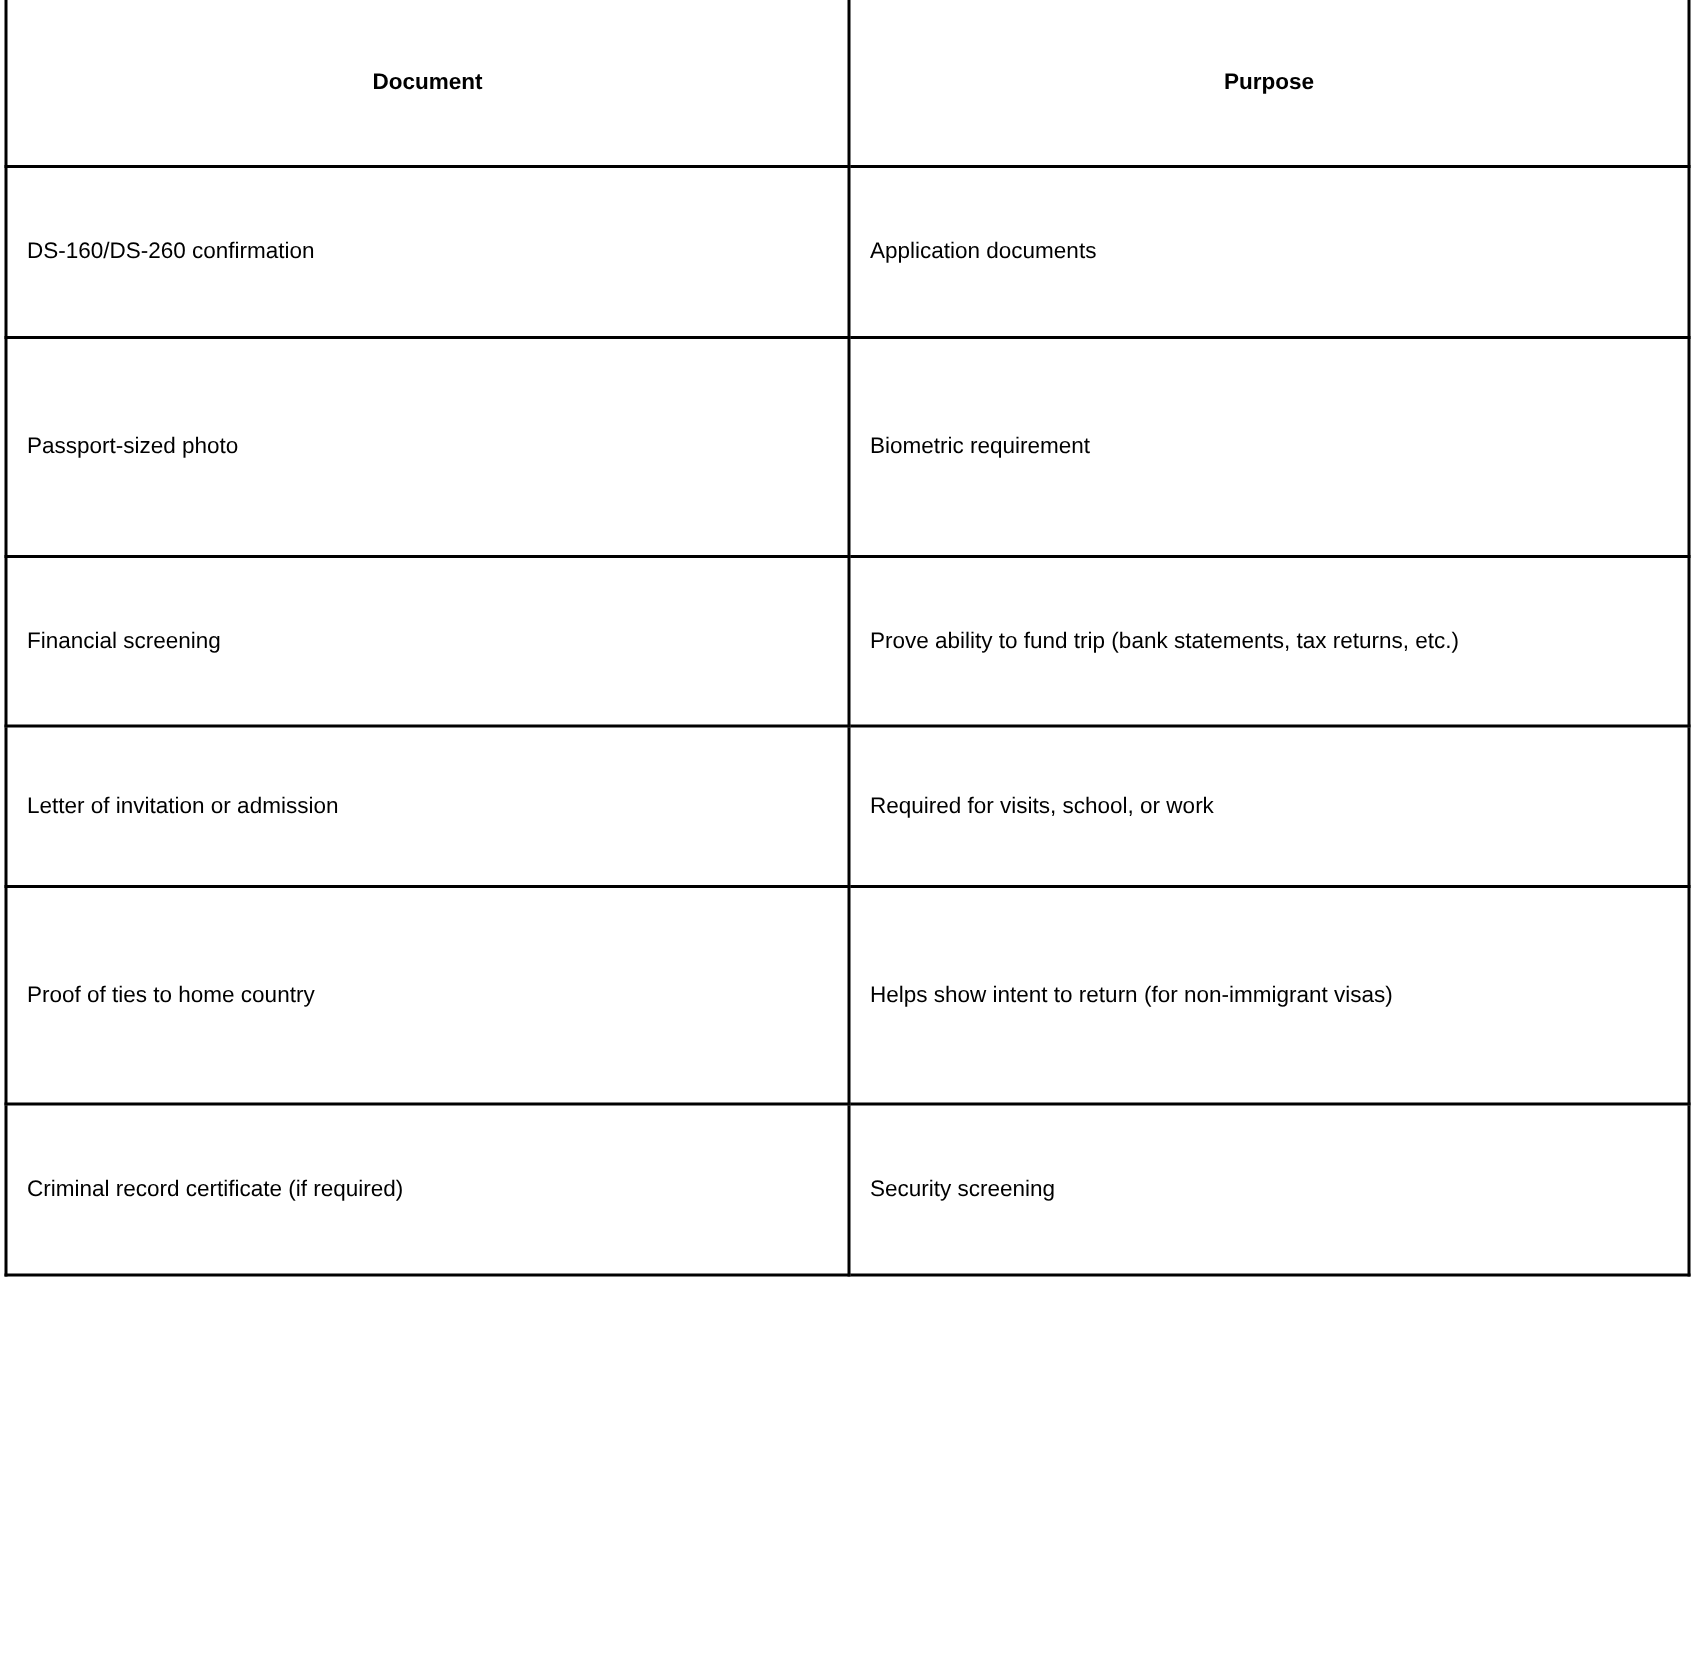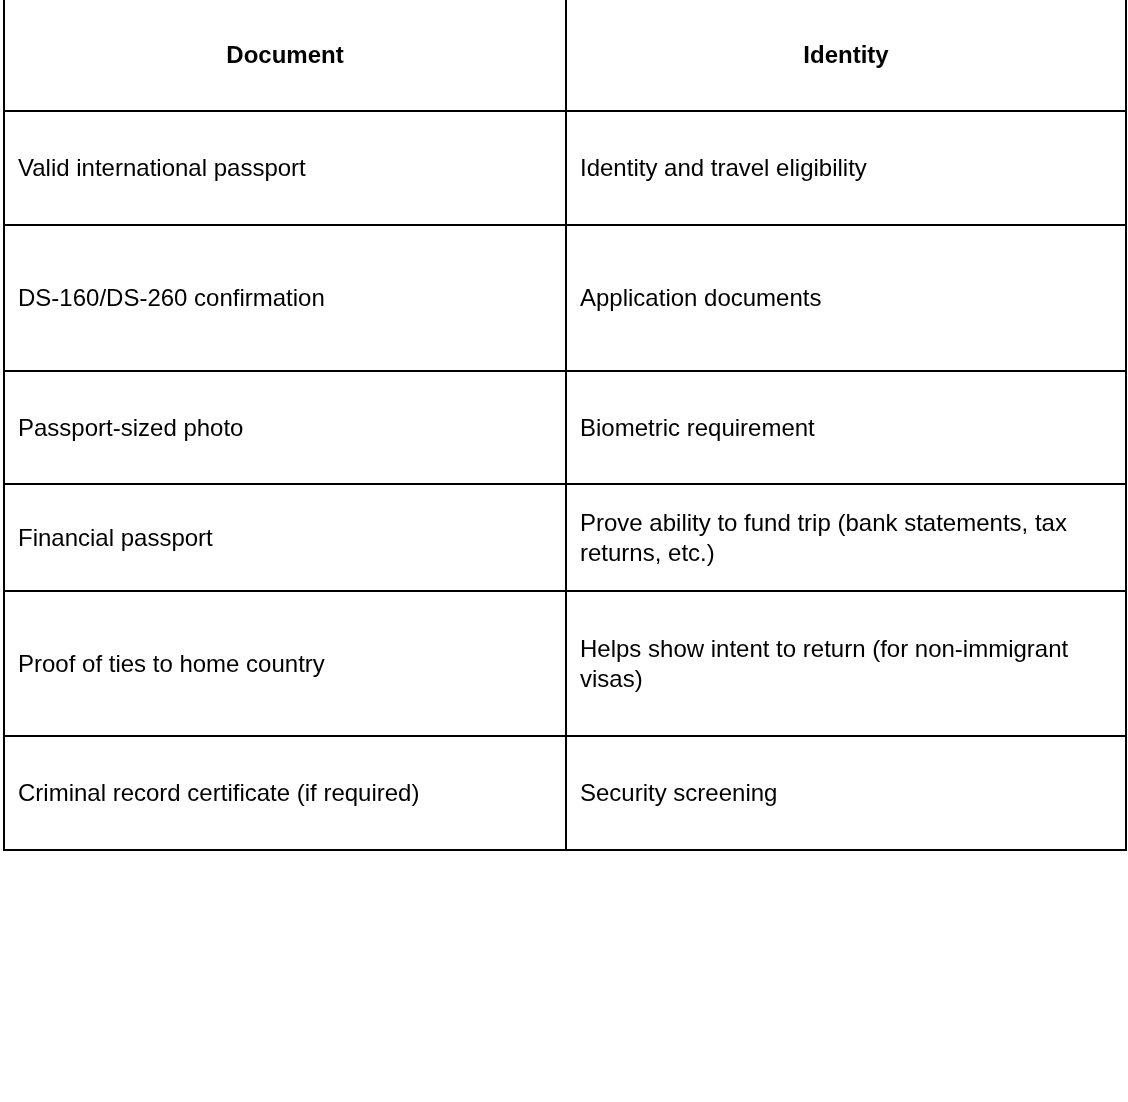--- a/index.html
+++ b/index.html
@@ -16,21 +16,21 @@
   }
   table.doc-table {
     border-collapse: collapse;
     table-layout: fixed;
     margin-left: 3px;
     width: 1122px;
   }
   .doc-table th,
   .doc-table td {
     border: 2.5px solid #000000;
-    font-size: 24px;
+    font-size: 15px;
     line-height: 30px;
     vertical-align: middle;
     padding: 0 13px;
     overflow: hidden;
     word-wrap: break-word;
   }
   .doc-table th {
     border-top: none;
     font-weight: bold;
     text-align: center;
@@ -57,39 +57,39 @@
 <body>
 
 <table class="doc-table">
   <colgroup>
     <col class="col-document">
     <col class="col-purpose">
   </colgroup>
   <thead>
     <tr>
       <th>Document</th>
-      <th>Identity</th>
+      <th>Purpose</th>
     </tr>
   </thead>
   <tbody>
-      <tr>
-        <td>Valid international passport</td>
-        <td>Identity and travel eligibility</td>
-      </tr>
       <tr>
         <td>DS-160/DS-260 confirmation</td>
         <td>Application documents</td>
       </tr>
       <tr>
         <td>Passport-sized photo</td>
         <td>Biometric requirement</td>
       </tr>
       <tr>
-        <td>Financial passport</td>
+        <td>Financial screening</td>
         <td>Prove ability to fund trip (bank statements, tax returns, etc.)</td>
+      </tr>
+      <tr>
+        <td>Letter of invitation or admission</td>
+        <td>Required for visits, school, or work</td>
       </tr>
       <tr>
         <td>Proof of ties to home country</td>
         <td>Helps show intent to return (for non-immigrant visas)</td>
       </tr>
       <tr>
         <td>Criminal record certificate (if required)</td>
         <td>Security screening</td>
       </tr>
     </tbody>

